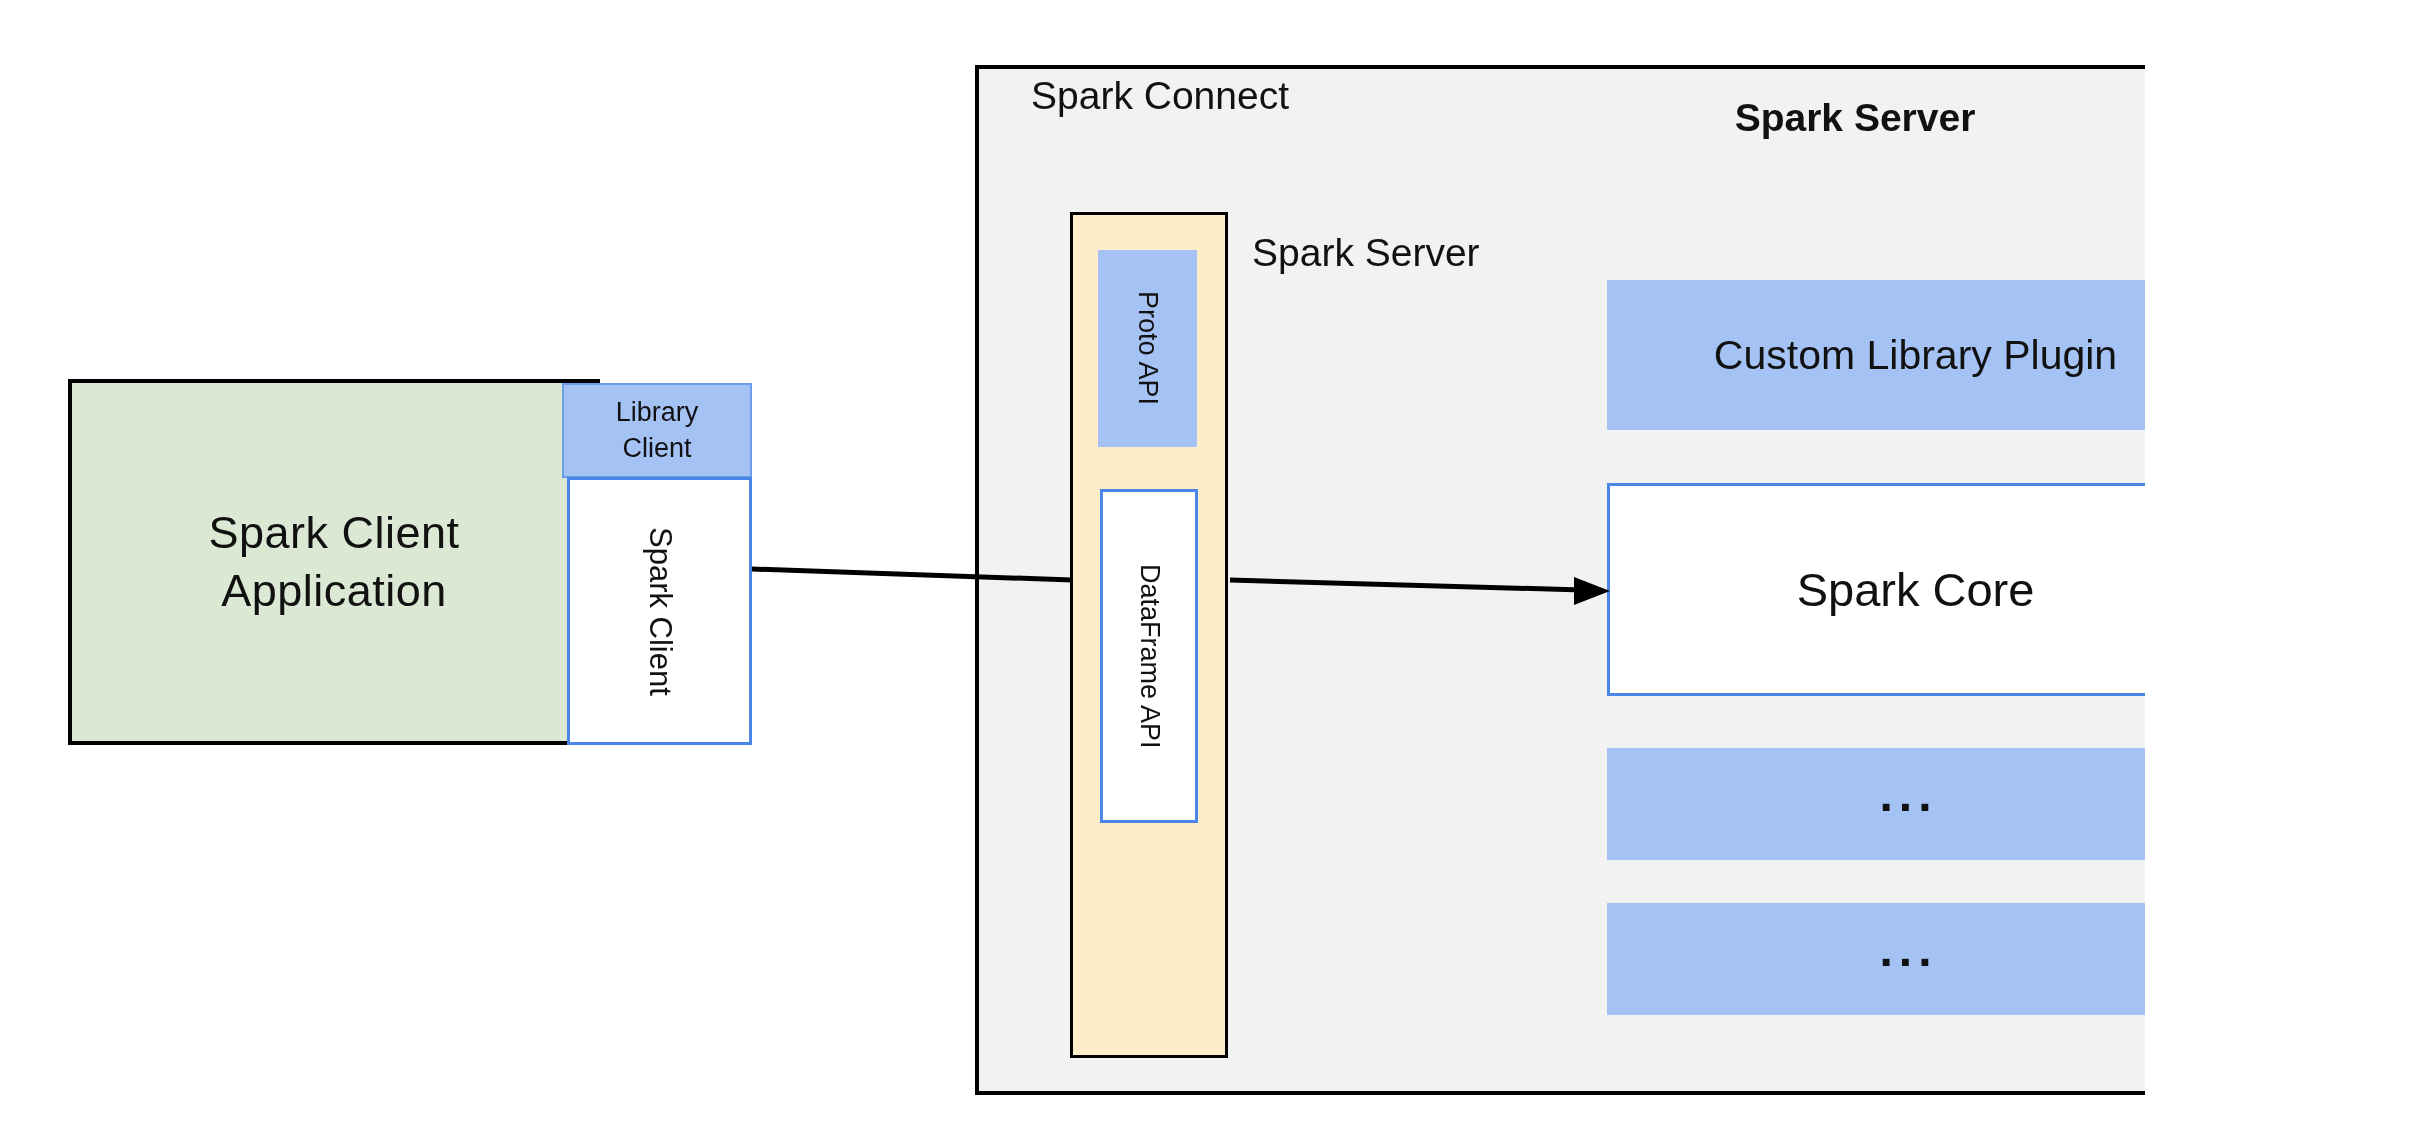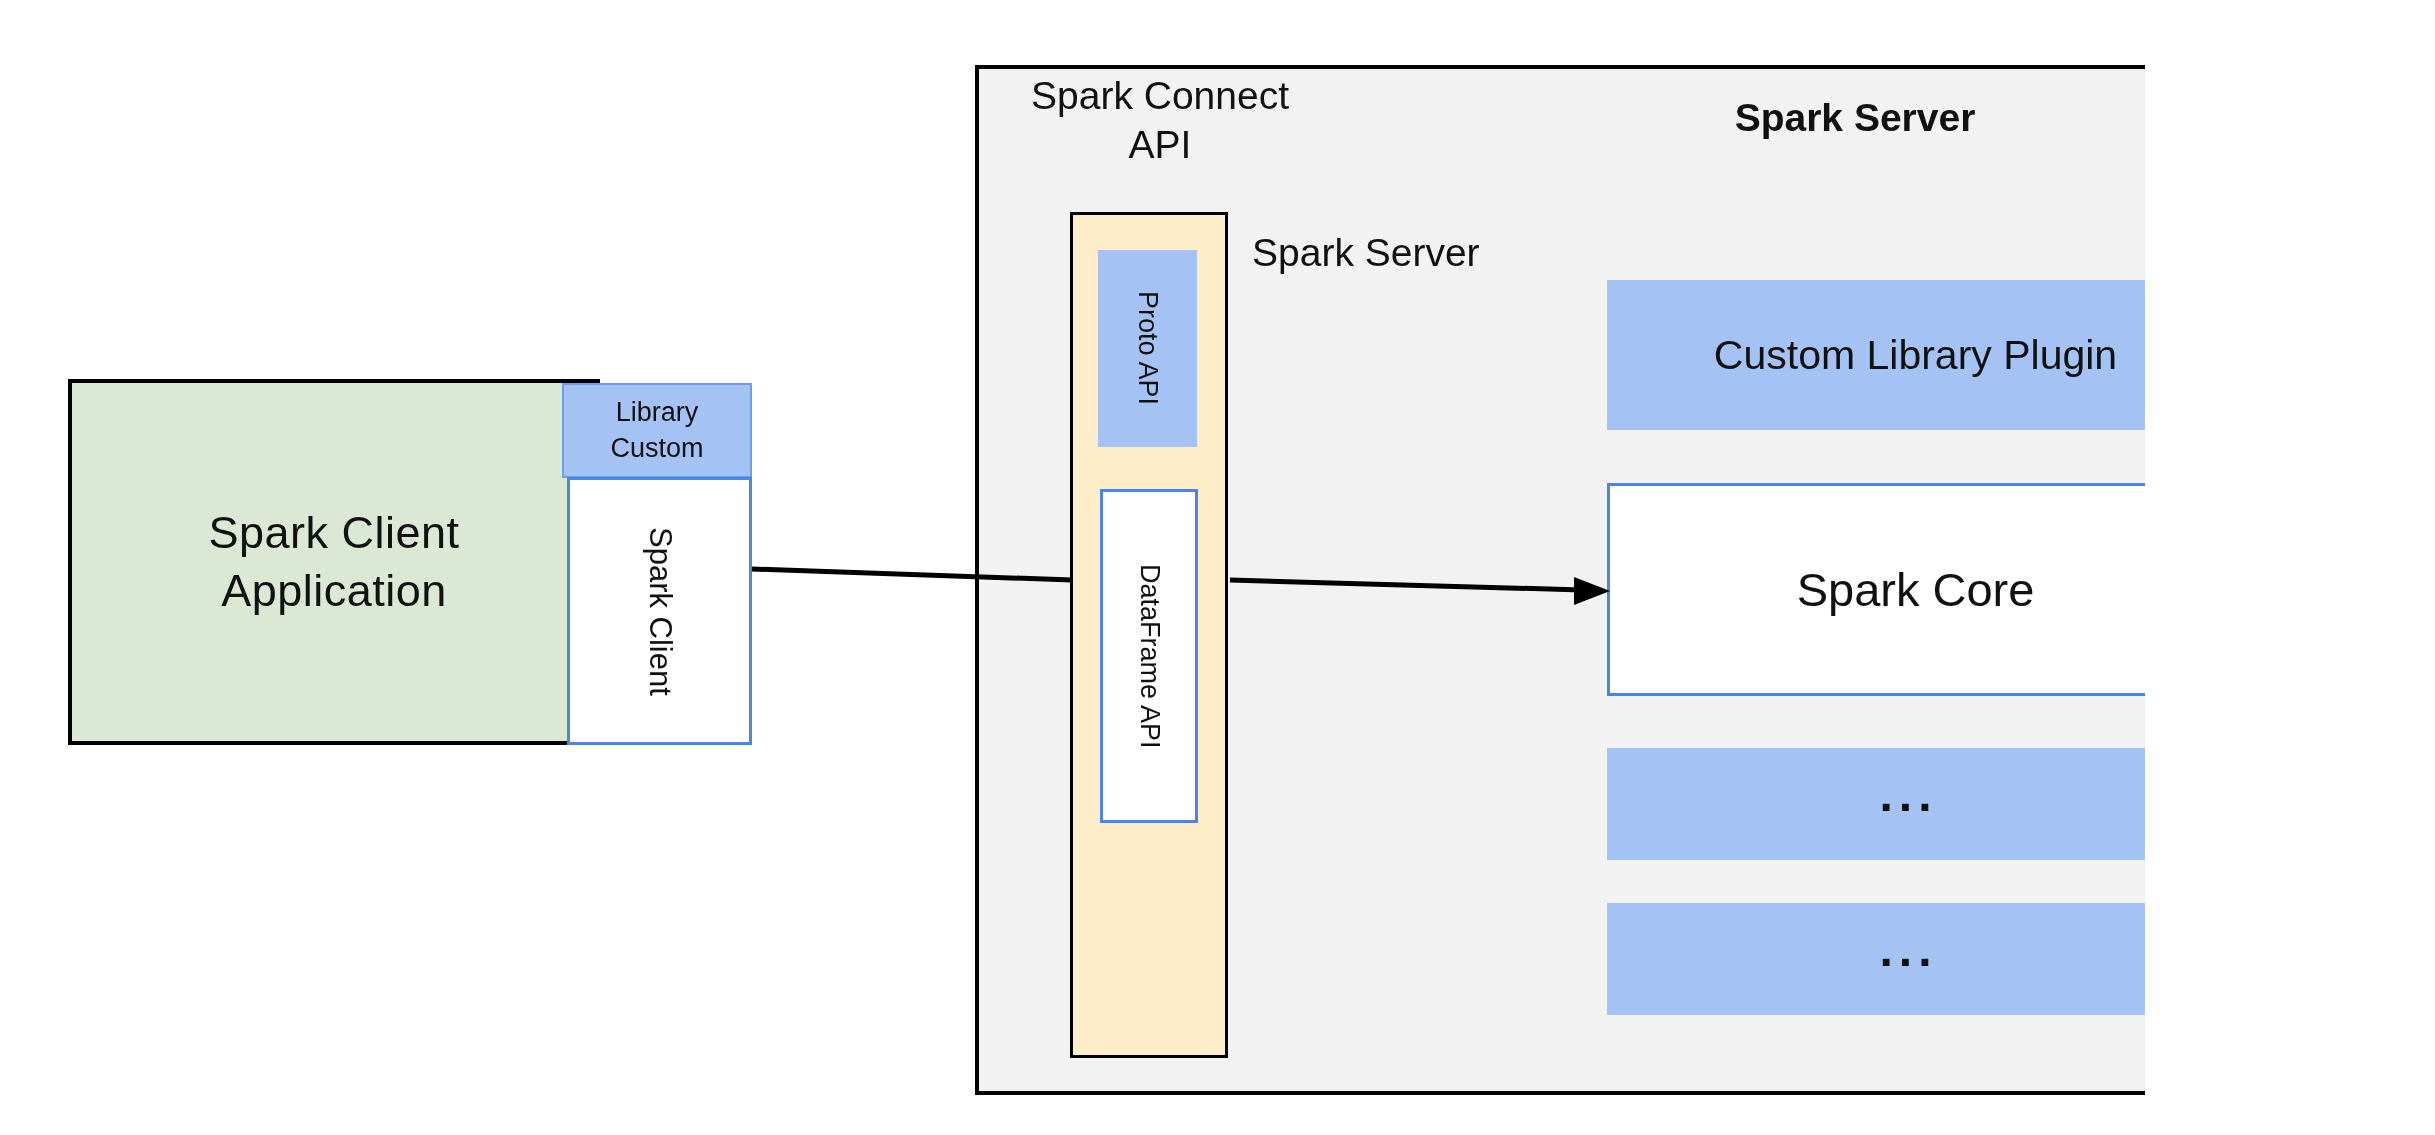--- a/index.html
+++ b/index.html
@@ -144,36 +144,35 @@
 </style>
 </head>
 <body>
 
 <div id="canvas">
 
   <div class="abs server-container"></div>
 
   <div class="abs connect-title">
     <div>Spark Connect</div>
-    <div>API</div>
   </div>
 
   <div class="abs server-title">Spark Server</div>
 
   <div class="abs client-app-box">
     <div>
       <div>Spark Client</div>
       <div>Application</div>
     </div>
   </div>
 
   <div class="abs client-package-box">
     <div>
       <div>Library</div>
-      <div>Custom</div>
+      <div>Client</div>
     </div>
   </div>
 
   <div class="abs spark-client-box">
     <span class="vtext">Spark Client</span>
   </div>
 
   <div class="abs yellow-box"></div>
 
   <div class="abs proto-api-box">

